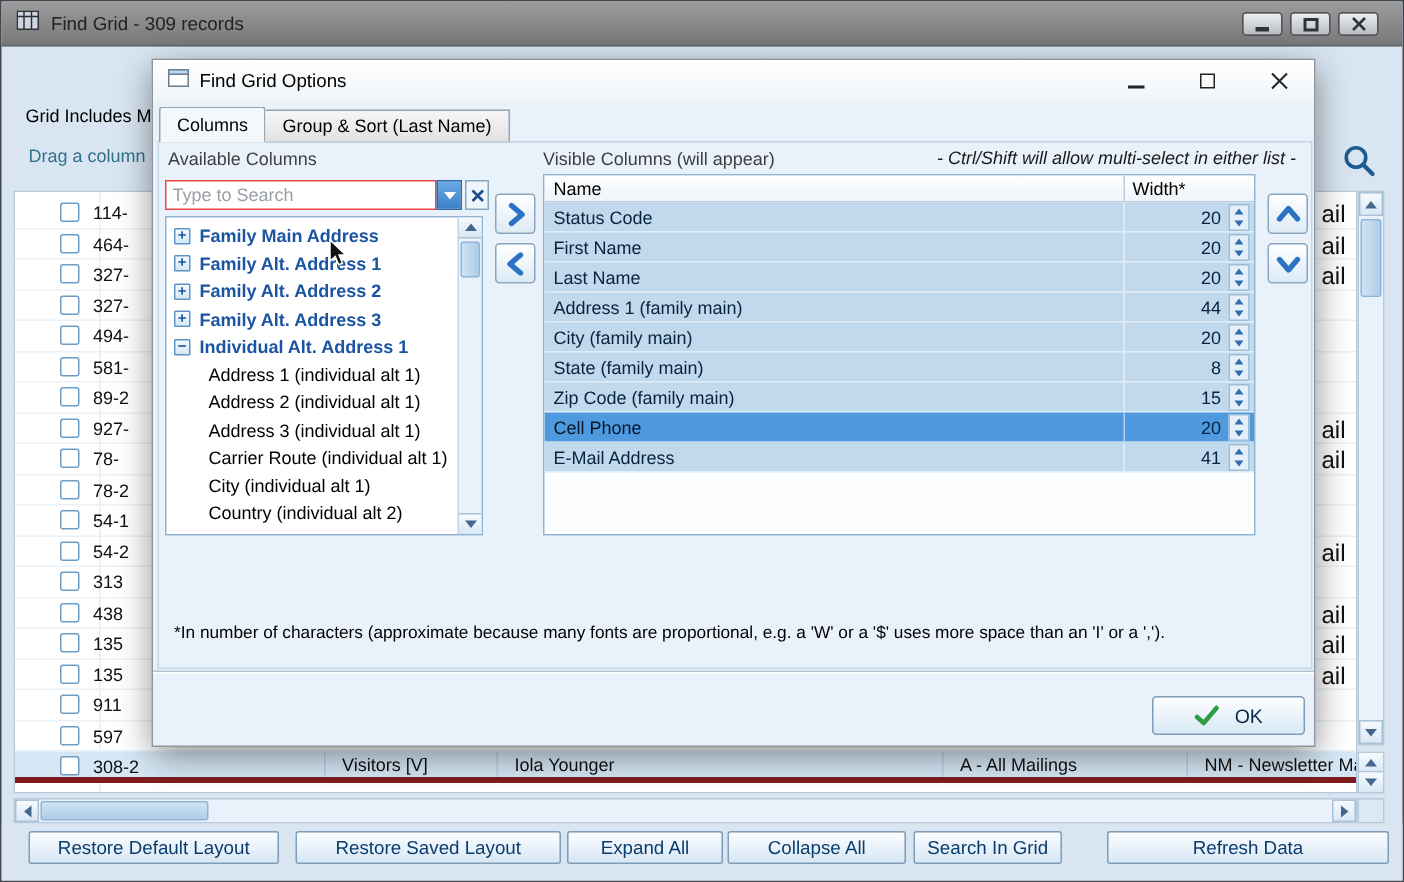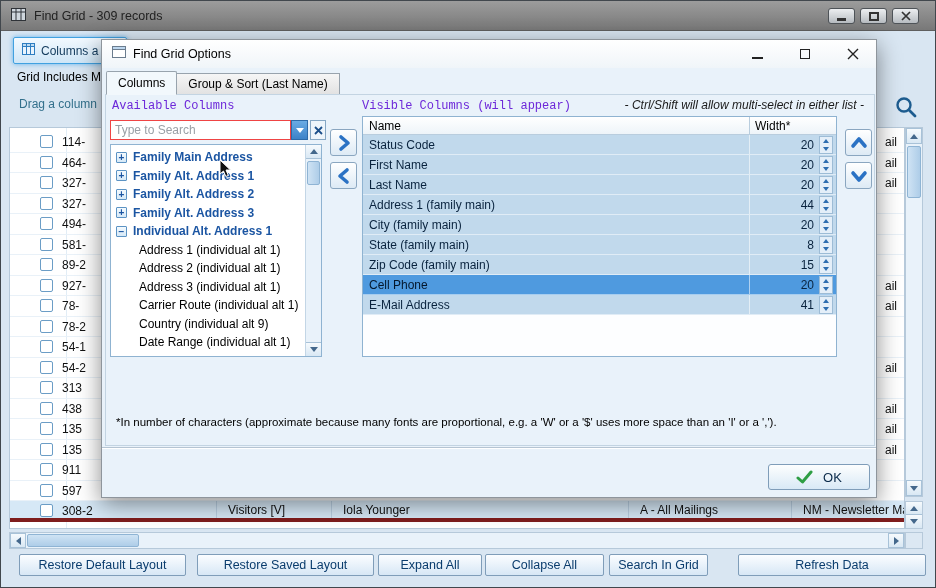--- a/index.html
+++ b/index.html
@@ -29,21 +29,21 @@
 
   
   .grid{position:absolute;left:8px;top:126px;width:896px;height:402px;background:#fff;
     border:1px solid #b6c9da;overflow:hidden;}
   .grid .colsep{position:absolute;left:56px;top:0;bottom:0;width:1px;background:#e2edf6;}
   #grid-rows{position:absolute;left:0;right:0;top:4px;}
   .grid-row{position:relative;height:20.5px;border-bottom:1px solid #e9f1f8;}
   .row-checkbox{position:absolute;left:30px;top:3px;width:13px;height:13px;background:#fff;
     border:1px solid #6b9dc6;border-radius:2px;}
   .row-id{position:absolute;left:52px;top:3px;font-size:12px;color:#111;white-space:nowrap;}
-  .row-email{position:absolute;right:7px;top:3px;font-size:12px;color:#111;}
+  .row-email{position:absolute;right:7px;top:3px;font-size:16px;color:#111;}
   .grid-bottom{position:absolute;left:0;right:0;top:373px;height:21px;background:#d6e8f6;
     border-bottom:4px solid #7f1d1d;}
   .grid-bottom .row-checkbox{top:3px;}
   .grid-bottom .row-id{top:3px;}
   .bcell{position:absolute;top:0;bottom:0;display:flex;align-items:center;font-size:12px;color:#111;
     border-left:1px solid #b9cfe2;padding-left:11px;white-space:nowrap;}
   .bc-group{left:206px;} .bc-name{left:321px;} .bc-mailing{left:618px;} .bc-newsletter{left:781px;}
 
   
   .vscroll{position:absolute;left:904px;top:126px;width:18px;height:370px;background:#e9f2fa;border:1px solid #b6c9da;}
@@ -85,21 +85,21 @@
   .dg-max{width:10px;height:10px;border:1.5px solid #222;}
 
   .dlg-tabs{position:absolute;left:4px;top:31px;display:flex;align-items:flex-end;}
   .dtab{height:22px;padding:0 11px;font-size:12px;display:flex;align-items:center;
     border:1px solid #98a3ad;color:#000;}
   .dtab.active{background:#f2f8fc;height:24px;border-bottom:1px solid #f2f8fc;position:relative;z-index:2;
     border-top-left-radius:2px;border-top-right-radius:2px;}
   .dtab.inactive{background:linear-gradient(#f6f6f6,#e2e2e2);border-left:none;}
   .dlg-panel{position:absolute;left:3px;top:54px;width:770px;height:352px;border:1px solid #c3d4e2;}
 
-  .lbl{position:absolute;font-size:12px;color:#6d28d9;white-space:nowrap;font-family:Liberation Mono, monospace;}
+  .lbl{position:absolute;font-size:12px;color:#404040;white-space:nowrap;}
   .lbl-available{left:10px;top:59px;}
   .lbl-visible{left:260px;top:59px;}
   .note{position:absolute;right:12px;top:58px;font-size:12px;font-style:italic;color:#1a1a1a;white-space:nowrap;}
 
   .search-input{position:absolute;left:8px;top:80px;width:181px;height:20px;border:1px solid #ef4444;
     font-size:12px;padding:0 4px;font-family:inherit;color:#333;background:#fff;outline:none;}
   .search-input::placeholder{color:#9aa0a6;}
   .combo-btn{position:absolute;left:189px;top:80px;width:17px;height:20px;
     background:linear-gradient(#6aabe4,#3c82c8);border:1px solid #2d6aa8;
     display:flex;align-items:center;justify-content:center;}
@@ -178,31 +178,20 @@
     <div class="win-btn">
         <span class="g-max"></span>
       </div>
     <div class="win-btn">
       <svg width="10" height="10">
           <path d="M1 1 L9 9 M9 1 L1 9" stroke="#333" stroke-width="1.7"></path>
         </svg>
     </div>
   </div>
 
-  <div class="tab-columns">
-    <span>
-      <svg width="13" height="12">
-          <rect x="0.5" y="0.5" width="12" height="11" fill="#eaf4fd" stroke="#2d7dc1"></rect>
-          <rect x="0.5" y="0.5" width="12" height="3" fill="#bcdbf3" stroke="#2d7dc1"></rect>
-          <line x1="4.5" y1="0.5" x2="4.5" y2="11.5" stroke="#2d7dc1"></line>
-          <line x1="8.5" y1="0.5" x2="8.5" y2="11.5" stroke="#2d7dc1"></line>
-        </svg>
-    </span>
-    <span>Columns a</span>
-  </div>
   <div class="grid-includes">Grid Includes Mem</div>
   <div class="drag-hint">Drag a column he</div>
   <div class="search-glass">
     <svg width="26" height="26">
         <circle cx="11" cy="11" r="6.5" fill="none" stroke="#1d5c8f" stroke-width="2.4"></circle>
         <line x1="16" y1="16" x2="22" y2="22" stroke="#1d5c8f" stroke-width="2.8" stroke-linecap="round"></line>
       </svg>
   </div>
 
   <div class="grid">
@@ -412,21 +401,24 @@
           <div class="tree-row field">
             <span>Address 2 (individual alt 1)</span>
           </div>
           <div class="tree-row field">
             <span>Address 3 (individual alt 1)</span>
           </div>
           <div class="tree-row field">
             <span>Carrier Route (individual alt 1)</span>
           </div>
           <div class="tree-row field">
-            <span>Country (individual alt 9)</span>
+            <span>City (individual alt 1)</span>
+          </div>
+          <div class="tree-row field">
+            <span>Country (individual alt 2)</span>
           </div>
           <div class="tree-row field">
             <span>Date Range (individual alt 1)</span>
           </div>
         </div>
       <div class="tree-scroll">
         <div class="ts-arrow ts-up">
             <i class="tri-up"></i>
           </div>
         <div class="ts-thumb"></div>

